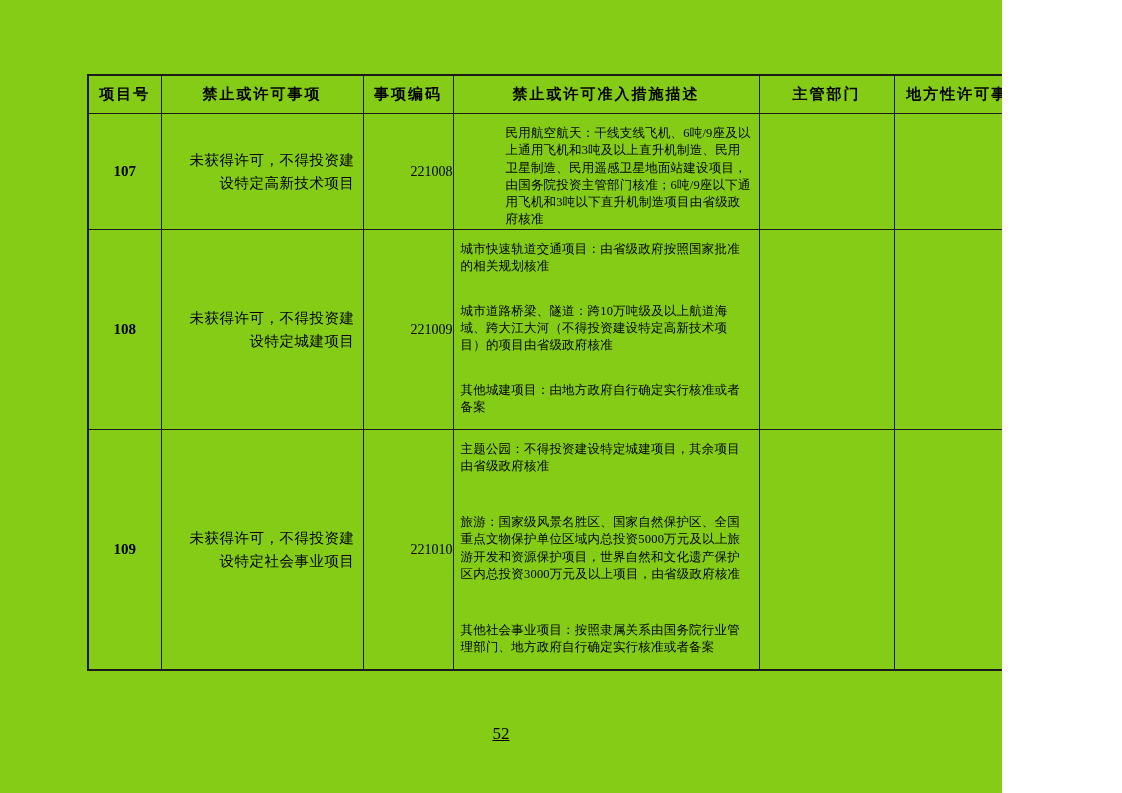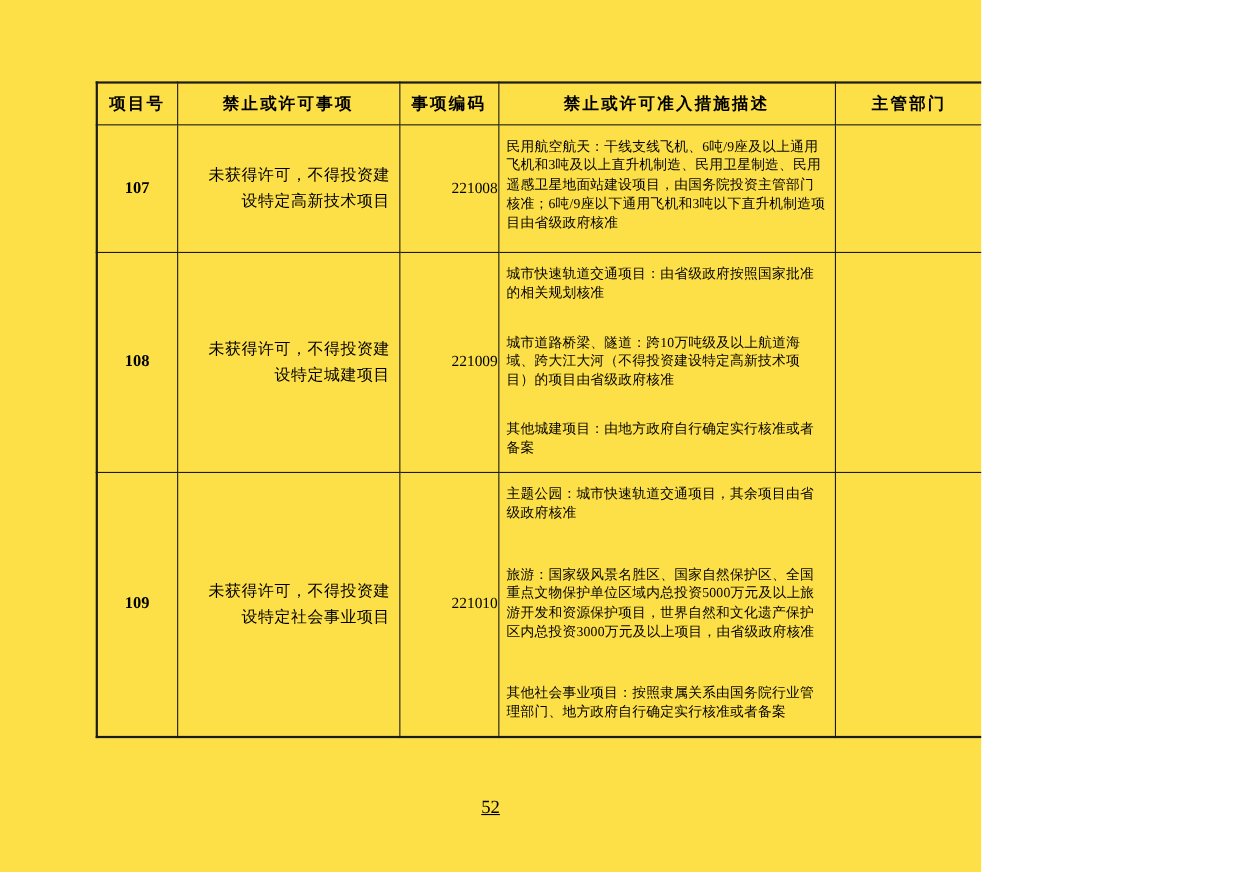--- a/index.html
+++ b/index.html
@@ -4,22 +4,22 @@
 <style>
   html, body { margin: 0; padding: 0; }
   body {
     width: 1122px; height: 793px;
     background: #ffffff;
     font-family: "Liberation Serif", "DejaVu Serif", serif;
     color: #000;
   }
   .page {
     position: relative;
-    width: 892px; height: 793px;
-    background: #fde047;
+    width: 1002px; height: 793px;
+    background: #84cc16;
     overflow: hidden;
   }
   table.doc-table {
     position: absolute;
     left: 87px; top: 74px;
     width: 950px;
     border-collapse: collapse;
     table-layout: fixed;
     border: 2px solid #1b1b1b;
   }
@@ -65,21 +65,21 @@
     font-size: 14px;
   }
   td.c-desc { vertical-align: top; }
   .desc-wrap {
     box-sizing: border-box;
     display: flex;
     flex-direction: column;
     justify-content: space-between;
     padding: 11px 6px 13px 7px;
   }
-  .desc-wrap.h-a { height: 115px; }
+  .desc-wrap.h-a { height: 115px; margin-left: 45px; }
   .desc-wrap.h-b { height: 199px; }
   .desc-wrap.h-c { height: 239px; }
   .para {
     font-size: 12.5px;
     line-height: 1.38;
     letter-spacing: 0.2px;
   }
   .page-number {
     position: absolute;
     left: 0; top: 724px;
@@ -140,21 +140,21 @@
       <td></td>
       <td></td>
     </tr>
 
     <tr class="row-c">
       <td class="c-no">109</td>
       <td class="c-item">未获得许可，不得投资建设特定社会事业项目</td>
       <td class="c-code">221010</td>
       <td class="c-desc">
         <div class="desc-wrap h-c">
-          <div class="para">主题公园：城市快速轨道交通项目，其余项目由省级政府核准</div>
+          <div class="para">主题公园：不得投资建设特定城建项目，其余项目由省级政府核准</div>
           <div class="para">旅游：国家级风景名胜区、国家自然保护区、全国重点文物保护单位区域内总投资5000万元及以上旅游开发和资源保护项目，世界自然和文化遗产保护区内总投资3000万元及以上项目，由省级政府核准</div>
           <div class="para">其他社会事业项目：按照隶属关系由国务院行业管理部门、地方政府自行确定实行核准或者备案</div>
         </div>
       </td>
       <td></td>
       <td></td>
     </tr>
   </tbody>
     </table>
 

